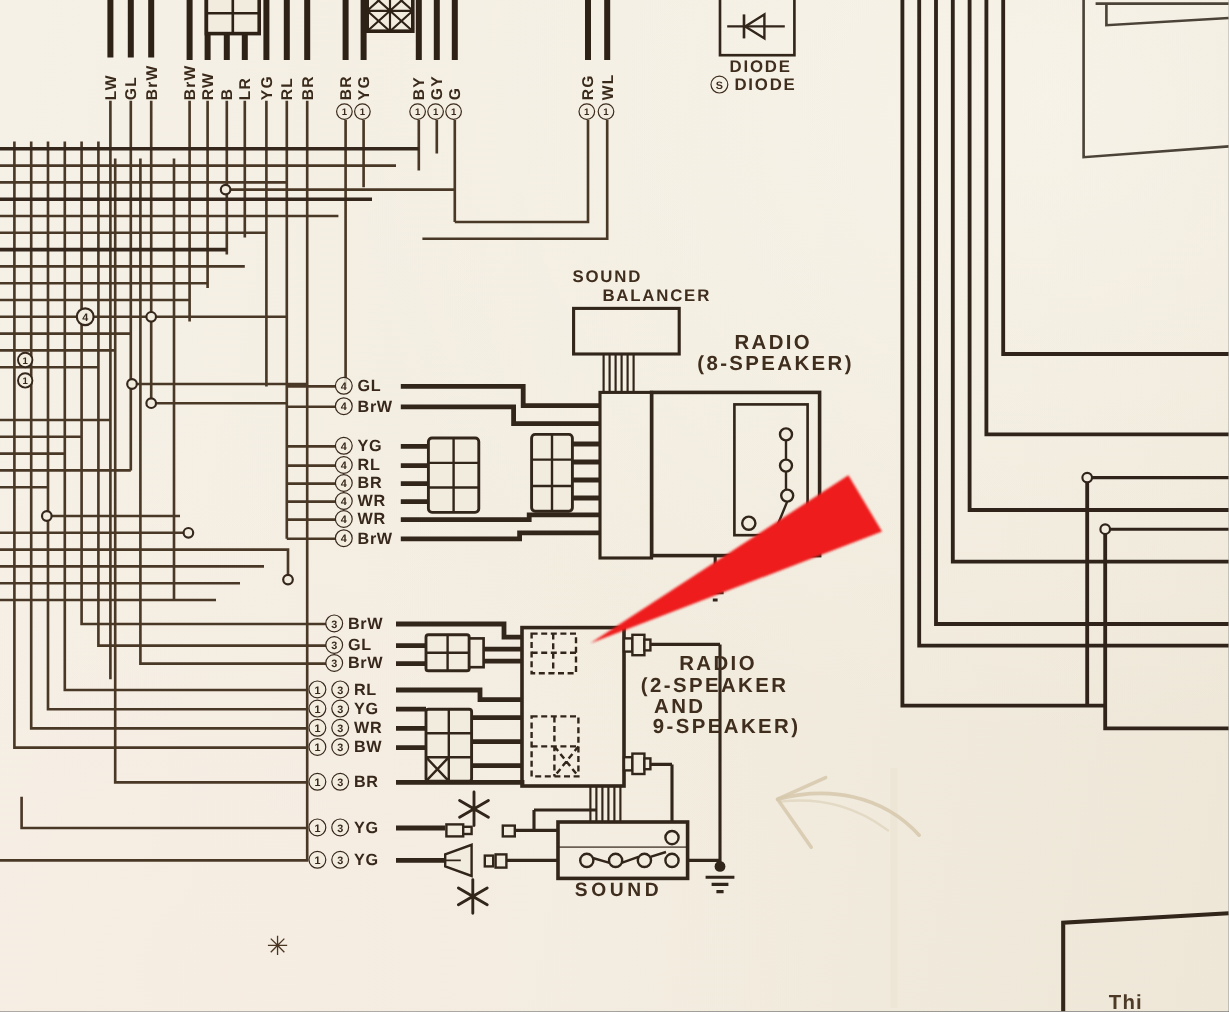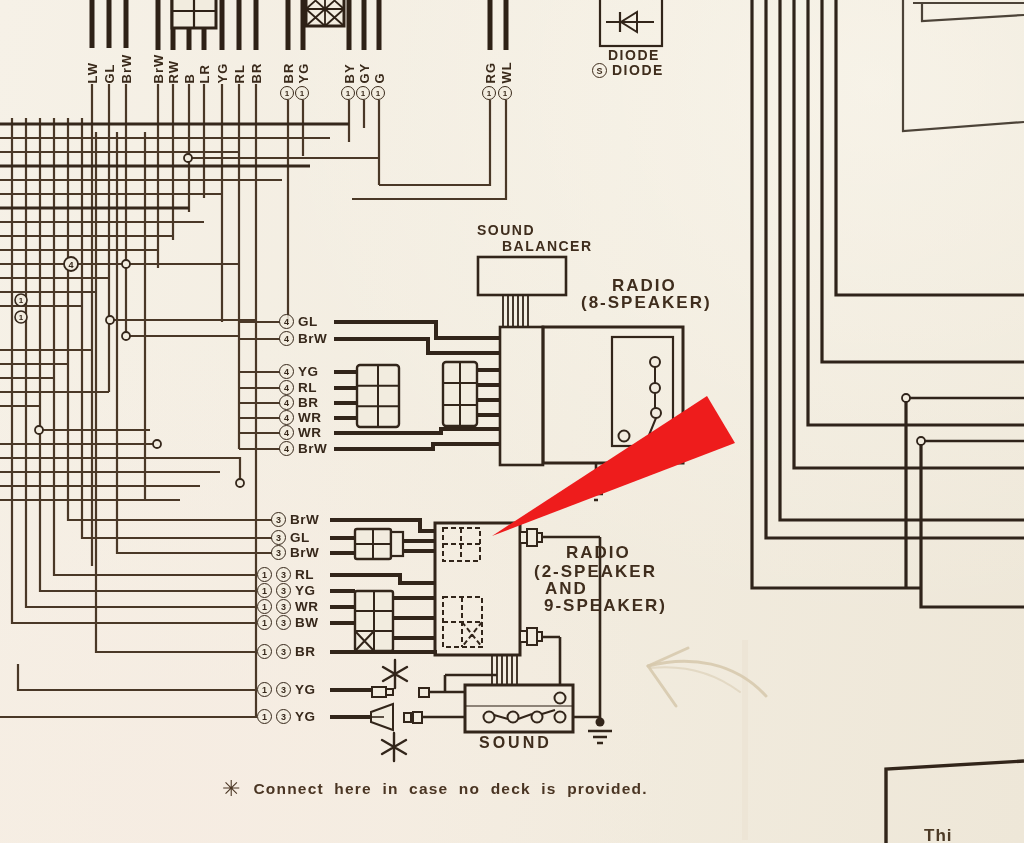--- a/index.html
+++ b/index.html
@@ -357,18 +357,17 @@
 
   <div class="clabel big" style="left:566px;top:543px">RADIO</div>
   <div class="clabel big" style="left:534px;top:562px">(2-SPEAKER</div>
   <div class="clabel big" style="left:545px;top:579px">AND</div>
   <div class="clabel big" style="left:544px;top:596px">9-SPEAKER)</div>
 
   <div class="clabel deckl" style="left:479px;top:734px">SOUND</div>
 
   <div class="note">
     <span class="star">✳</span>
-    <span class="txt">Connect here in case no deck is provided.</span>
   </div>
 
   <div class="partial">Thi</div>
 
 </div>
 
 </body></html>

